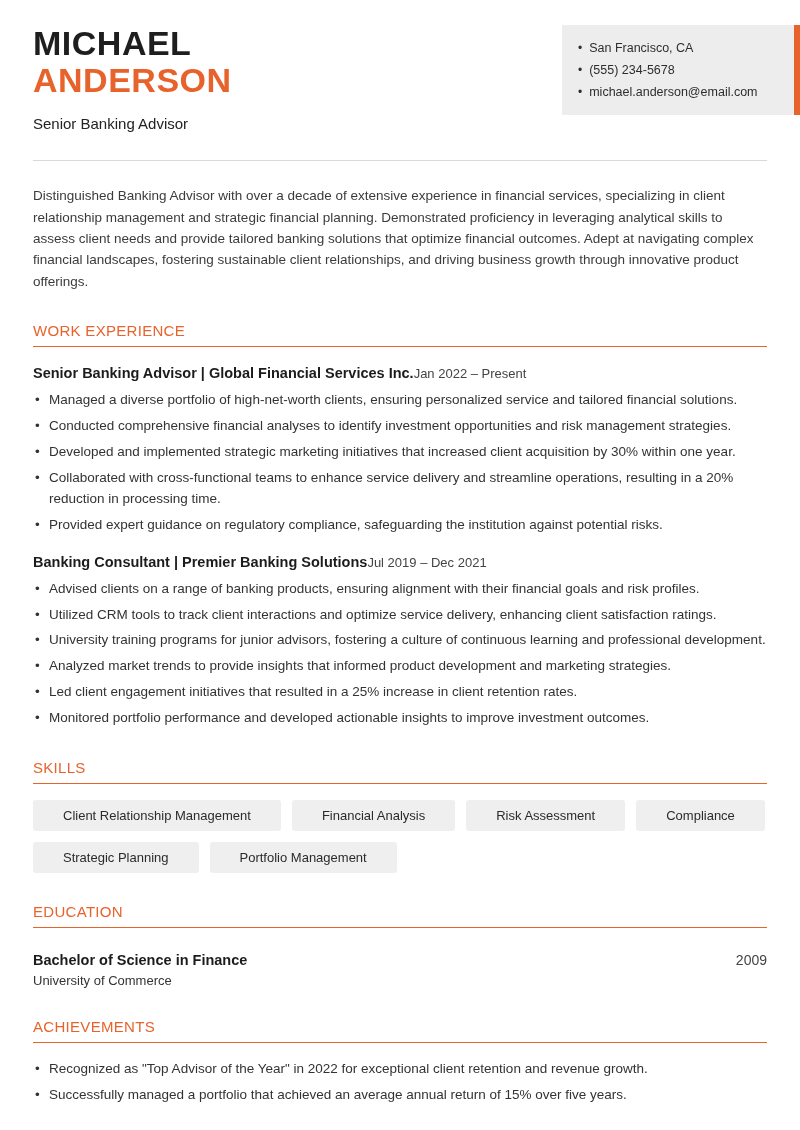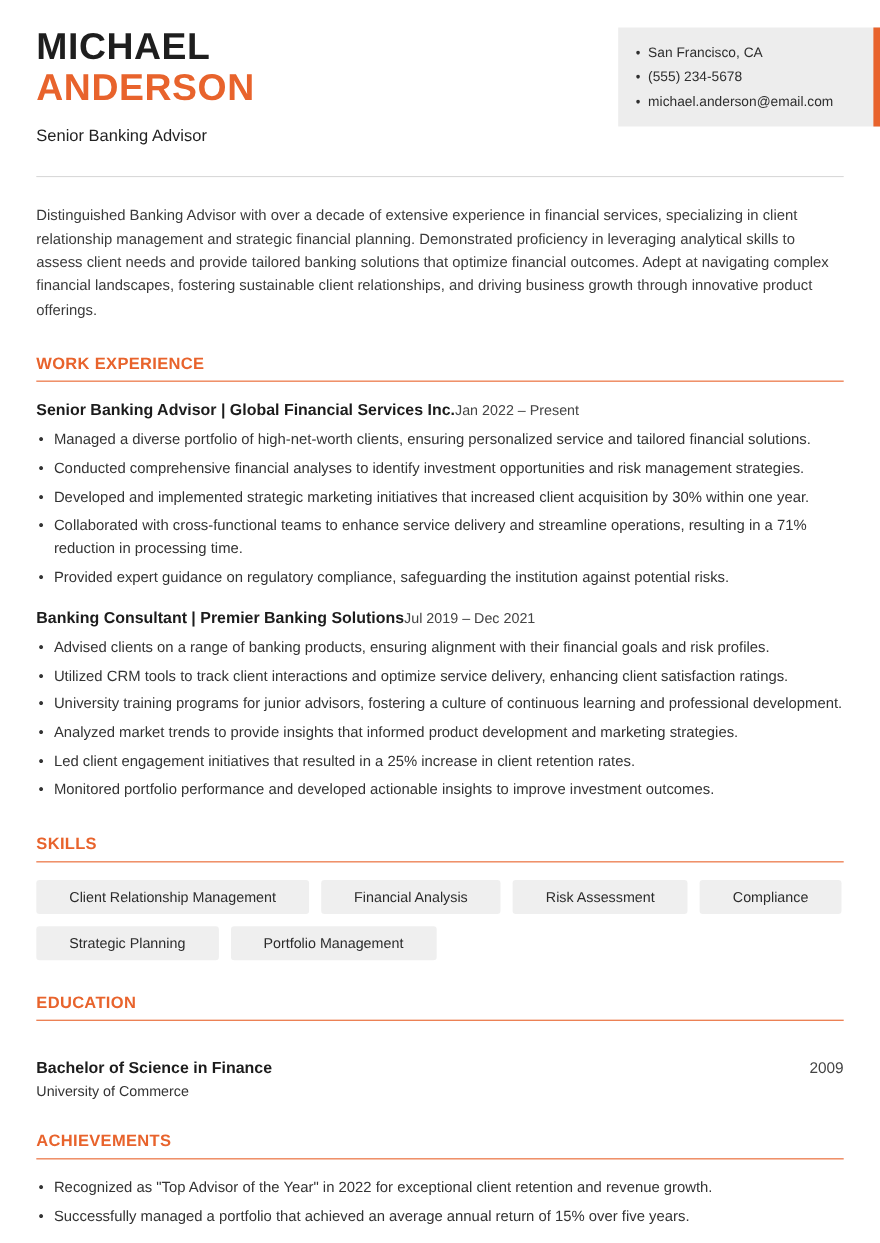--- a/index.html
+++ b/index.html
@@ -74,21 +74,21 @@
     margin-top:24px;
     font-size:13.5px;
     line-height:1.58;
     color:#3b3b3b;
   }
   
   .section{margin-top:30px;}
   .section-heading{
     color:var(--accent);
     font-size:15px;
-    font-weight:700;
+    font-weight:400;
     letter-spacing:.3px;
     padding-bottom:7px;
     border-bottom:1px solid var(--accent);
   }
   
   .job{margin-top:18px;}
   .job-header{
     display:flex;
     justify-content:flex-start;
     align-items:baseline;
@@ -129,21 +129,21 @@
     margin-top:16px;
   }
   .tag{
     background:var(--tag-bg);
     color:#2b2b2b;
     font-size:13px;
     padding:8px 30px;
     border-radius:3px;
   }
   
-  .edu{margin-top:34px;}
+  .edu{margin-top:24px;}
   .edu-header{
     display:flex;
     justify-content:space-between;
     align-items:baseline;
   }
   .edu-degree{
     font-size:14.5px;
     font-weight:700;
     color:var(--text-dark);
   }
@@ -198,21 +198,21 @@
 
     <div class="job">
       <div class="job-header">
         <div class="job-name">Senior Banking Advisor | Global Financial Services Inc.</div>
         <div class="job-dates">Jan 2022 – Present</div>
       </div>
       <ul class="bullets">
         <li>Managed a diverse portfolio of high-net-worth clients, ensuring personalized service and tailored financial solutions.</li>
         <li>Conducted comprehensive financial analyses to identify investment opportunities and risk management strategies.</li>
         <li>Developed and implemented strategic marketing initiatives that increased client acquisition by 30% within one year.</li>
-        <li>Collaborated with cross-functional teams to enhance service delivery and streamline operations, resulting in a 71% reduction in processing time.</li>
+        <li>Collaborated with cross-functional teams to enhance service delivery and streamline operations, resulting in a 20% reduction in processing time.</li>
         <li>Provided expert guidance on regulatory compliance, safeguarding the institution against potential risks.</li>
       </ul>
     </div>
 
     <div class="job">
       <div class="job-header">
         <div class="job-name">Banking Consultant | Premier Banking Solutions</div>
         <div class="job-dates">Jul 2019 – Dec 2021</div>
       </div>
       <ul class="bullets">

